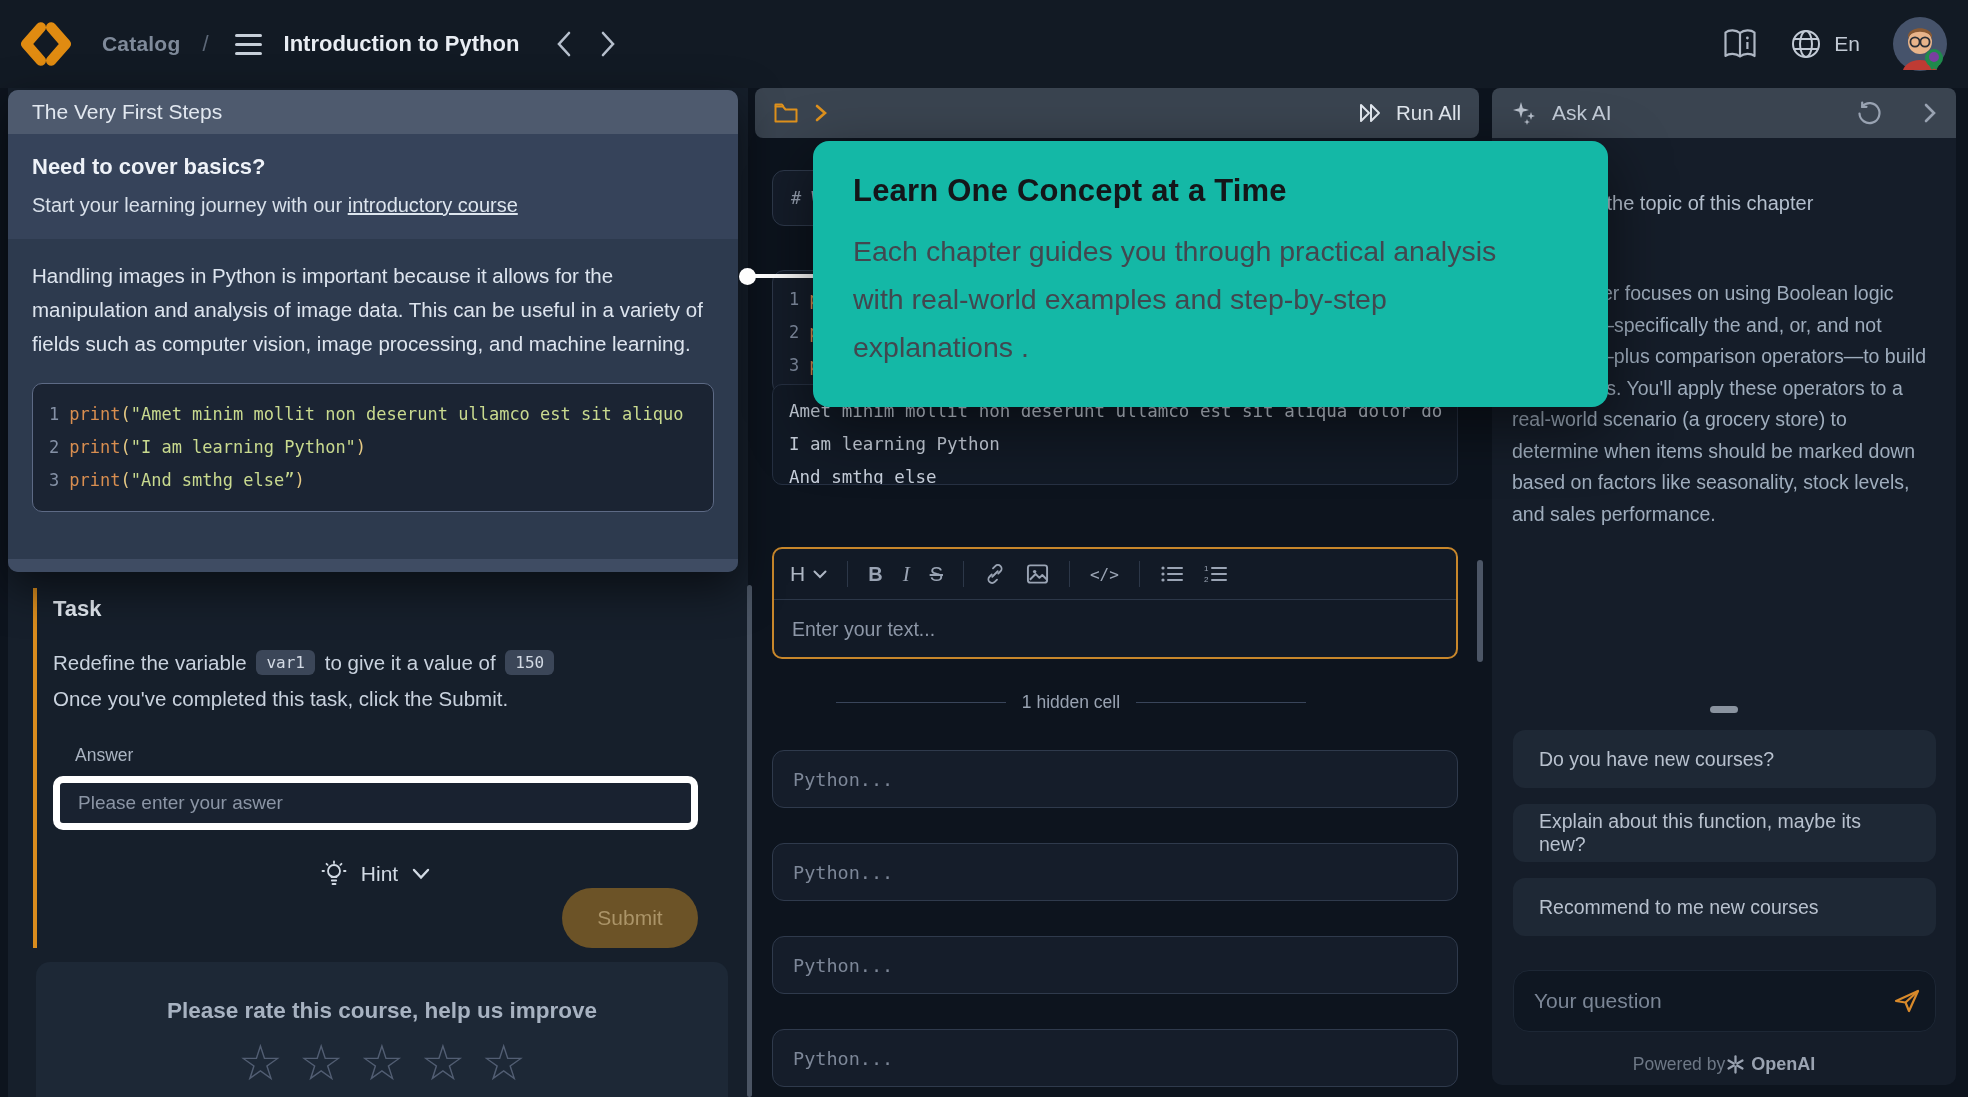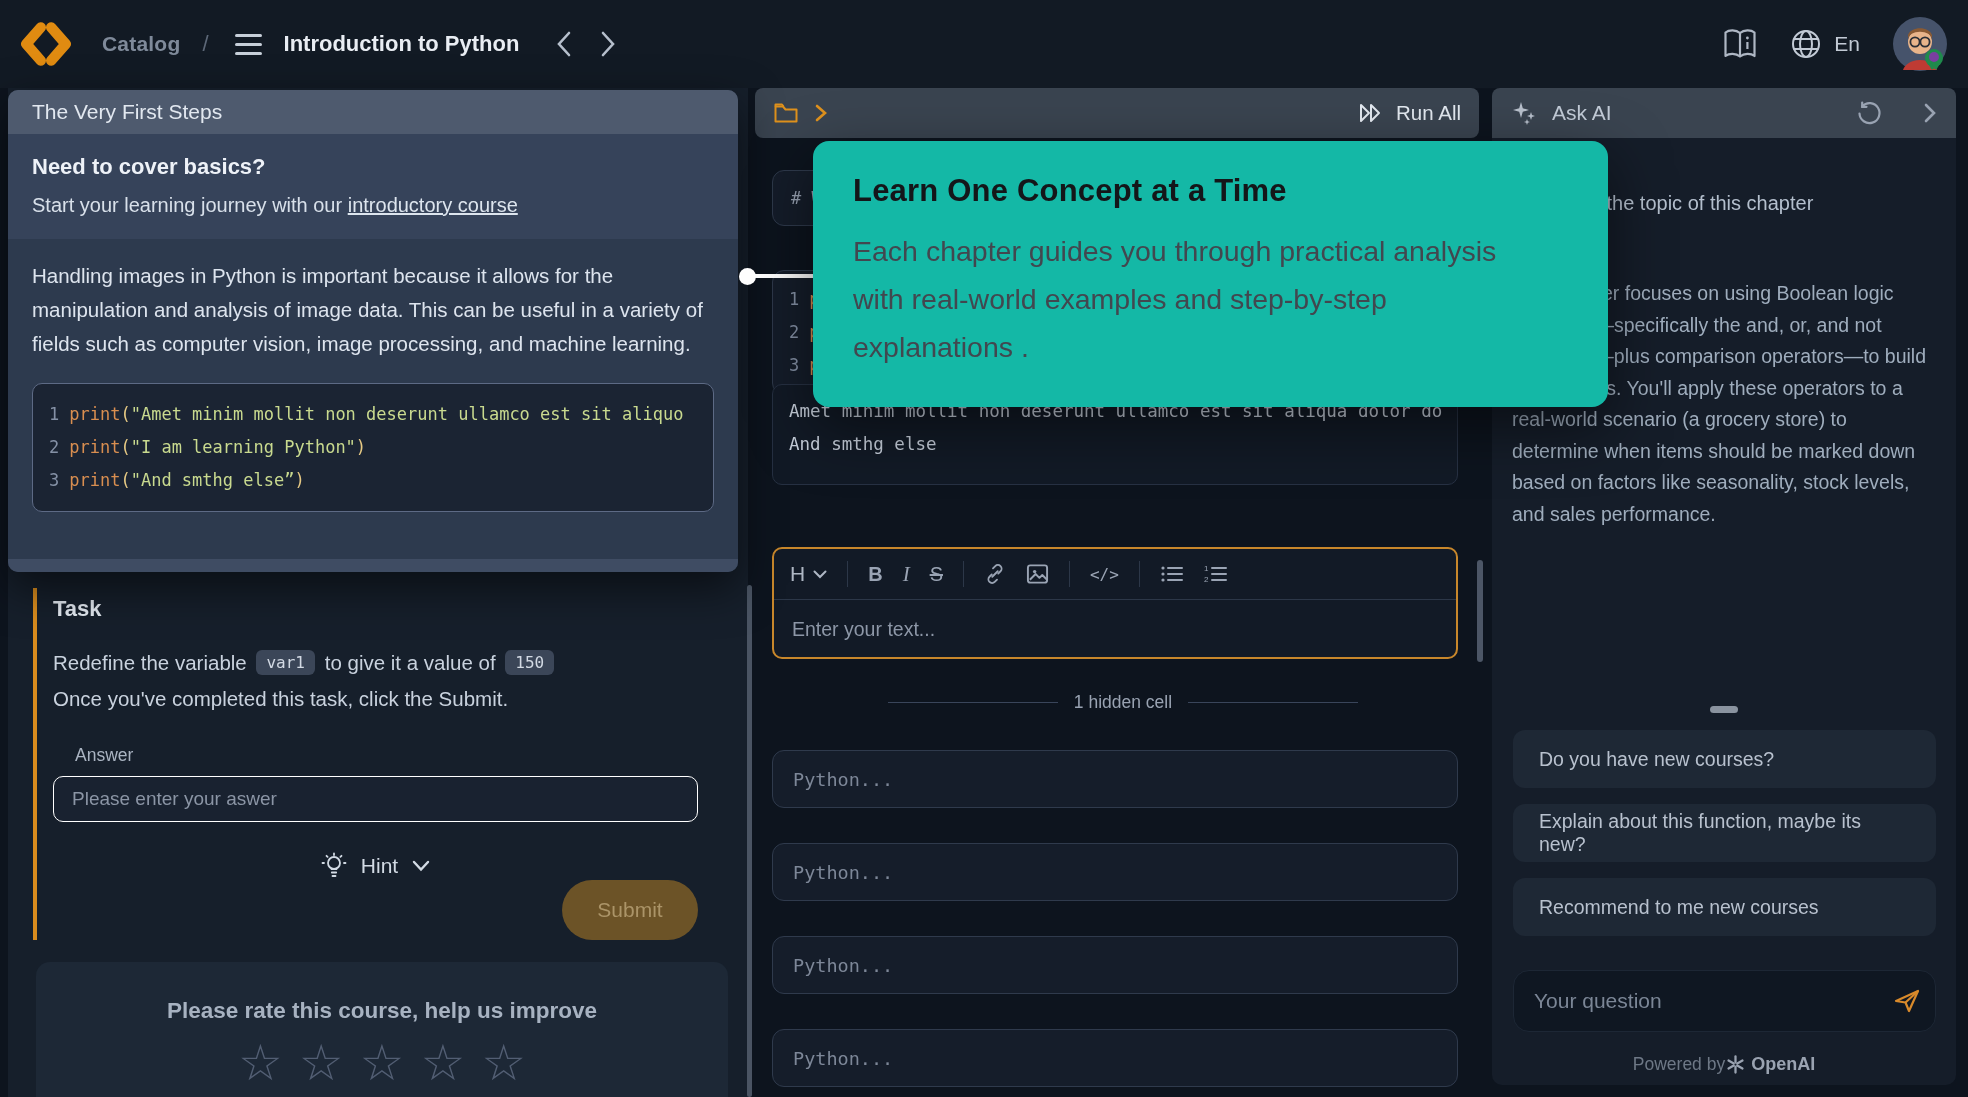--- a/index.html
+++ b/index.html
@@ -46,21 +46,21 @@
   .connector-line{position:absolute;left:746px;top:274px;width:68px;height:4px;background:#ffffff;z-index:35;}
   .connector-dot{position:absolute;left:739px;top:268px;width:17px;height:17px;border-radius:50%;background:#ffffff;z-index:36;}
 
   .task{position:absolute;left:33px;top:588px;width:680px;border-left:4px solid #d98c1e;padding-left:16px;}
   .task h3{margin:8px 0 0 0;font-size:22px;color:#e3e9f1;}
   .task-line{margin-top:28px;font-size:20.5px;color:#c9d2de;}
   .task-line2{margin-top:12px;font-size:20.5px;color:#c9d2de;}
   .chip{display:inline-block;background:#3b4658;color:#d3dae4;font-family:"DejaVu Sans Mono",monospace;
         font-size:16px;border-radius:6px;padding:3px 10px;margin:0 4px;vertical-align:2px;}
   .answer-label{margin:34px 0 10px 22px;font-size:17.5px;color:#aab4c2;}
-  .answer-input{box-sizing:border-box;width:645px;height:46px;background:#192230;border:1px solid #ffffff;
+  .answer-input{box-sizing:border-box;width:645px;height:54px;background:#192230;border:7px solid #ffffff;
                 border-radius:10px;color:#e5e5e5;font-size:19px;padding:0 18px;outline:none;font-family:"Liberation Sans",sans-serif;}
   .answer-input::placeholder{color:#8b95a5;}
   .hint-row{margin-top:30px;width:645px;display:flex;align-items:center;flex-direction:column;}
   .hint-btn{display:flex;align-items:center;gap:14px;color:#d2dae4;font-size:21px;cursor:pointer;}
   .submit-btn{margin-left:auto;width:136px;height:60px;border:none;border-radius:32px;background:#6c5327;
               color:#ab9468;font-size:21px;font-family:"Liberation Sans",sans-serif;}
 
   .rating-card{position:absolute;left:36px;top:962px;width:692px;height:200px;background:#1d2836;border-radius:14px;}
   .rating-card h3{margin:36px 0 0 0;text-align:center;font-size:22.5px;color:#a7b2c1;}
   .stars{margin-top:14px;display:flex;justify-content:center;gap:16px;}
@@ -83,21 +83,21 @@
   .ed-toolbar{height:50px;display:flex;align-items:center;padding:0 16px;gap:20px;color:#9aa4b4;border-bottom:1px solid #2c3748;}
   .ed-sep{width:1px;height:26px;background:#2c3748;}
   .ed-h{display:flex;align-items:center;gap:8px;font-size:21px;color:#aeb7c4;}
   .ed-b{font-weight:bold;font-size:20px;}
   .ed-i{font-style:italic;font-family:"Liberation Serif",serif;font-size:21px;}
   .ed-s{text-decoration:line-through;font-size:20px;}
   .ed-code{font-family:"DejaVu Sans Mono",monospace;font-size:16px;}
   .ed-input{width:100%;box-sizing:border-box;height:58px;background:transparent;border:none;outline:none;
             color:#dbe2ec;font-size:19.5px;padding:0 18px;font-family:"Liberation Sans",sans-serif;}
   .ed-input::placeholder{color:#8d97a7;}
-  .hidden-cell{position:absolute;left:780px;top:692px;width:686px;display:flex;align-items:center;justify-content:center;gap:16px;}
+  .hidden-cell{position:absolute;left:728px;top:692px;width:686px;display:flex;align-items:center;justify-content:center;gap:16px;}
   .hidden-cell i{display:block;width:170px;height:1px;background:#39455a;}
   .hidden-cell span{font-size:17.5px;color:#99a3b2;font-style:normal;}
   .empty-cell{height:58px;display:flex;align-items:center;padding:0 20px;color:#7d8798;font-size:18.5px;}
   .mid-scrollbar{position:absolute;left:1477px;top:560px;width:6px;height:102px;background:#4c5666;border-radius:3px;}
 
   
   .tooltip{position:absolute;left:813px;top:141px;width:795px;height:266px;box-sizing:border-box;background:#14b8a6;
            border-radius:16px;box-shadow:0 20px 60px rgba(0,0,0,.5);z-index:40;padding:32px 40px;}
   .tooltip h2{margin:0;font-size:31px;color:#141619;letter-spacing:.2px;}
   .tooltip p{margin:18px 0 0 0;font-size:28.5px;line-height:48px;color:#42474f;max-width:700px;}
@@ -285,20 +285,21 @@
   </div>
 
   <div class="nb-cell cell-code">
     <div><span class="ln">1</span><span class="kw">print</span><span class="pn">(</span><span class="st">"Amet minim mollit non deserunt ullamco est sit aliqua dolor do"</span></div>
     <div><span class="ln">2</span><span class="kw">print</span><span class="pn">(</span><span class="st">"I am learning Python"</span><span class="pn">)</span></div>
     <div><span class="ln">3</span><span class="kw">print</span><span class="pn">(</span><span class="st">"And smthg else"</span><span class="pn">)</span></div>
   </div>
 
   <div class="nb-output">
     <div>Amet minim mollit non deserunt ullamco est sit aliqua dolor do</div>
+    <div>I am learning Python</div>
     <div>And smthg else</div>
   </div>
 
   <div class="editor">
     <div class="ed-toolbar">
       <div class="ed-h">
         <span>H</span>
         <svg width="14" height="9" viewBox="0 0 14 9">
             <path d="M1.5 1.5 L7 7 L12.5 1.5" fill="none" stroke="#aeb7c4" stroke-width="2" stroke-linecap="round"></path>
           </svg>

